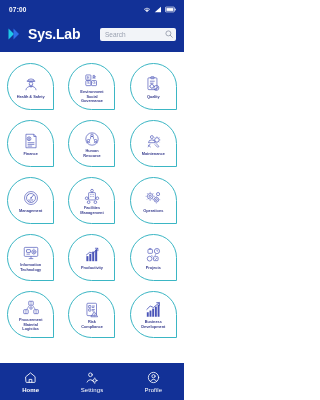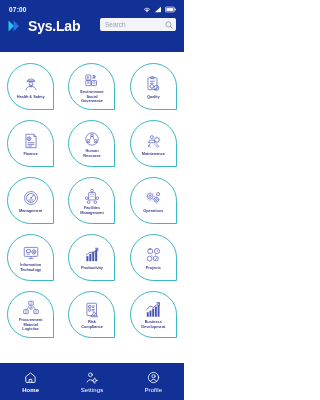--- a/index.html
+++ b/index.html
@@ -38,21 +38,21 @@
     font-weight:bold;
     letter-spacing:.2px;
   }
   .status-icons{
     display:flex;align-items:center;gap:3px;
   }
   .status-icons svg{display:block;}
 
   .headbar{
     flex:1;
-    display:flex;
+    display:flex;align-items:center;
     padding:0 8px 2px 7px;
     box-sizing:border-box;
     gap:5px;
   }
   .logo-mark{
     width:16px;height:16px;
     flex:0 0 16px;
     position:relative;
   }
   .logo-mark svg{display:block;}

